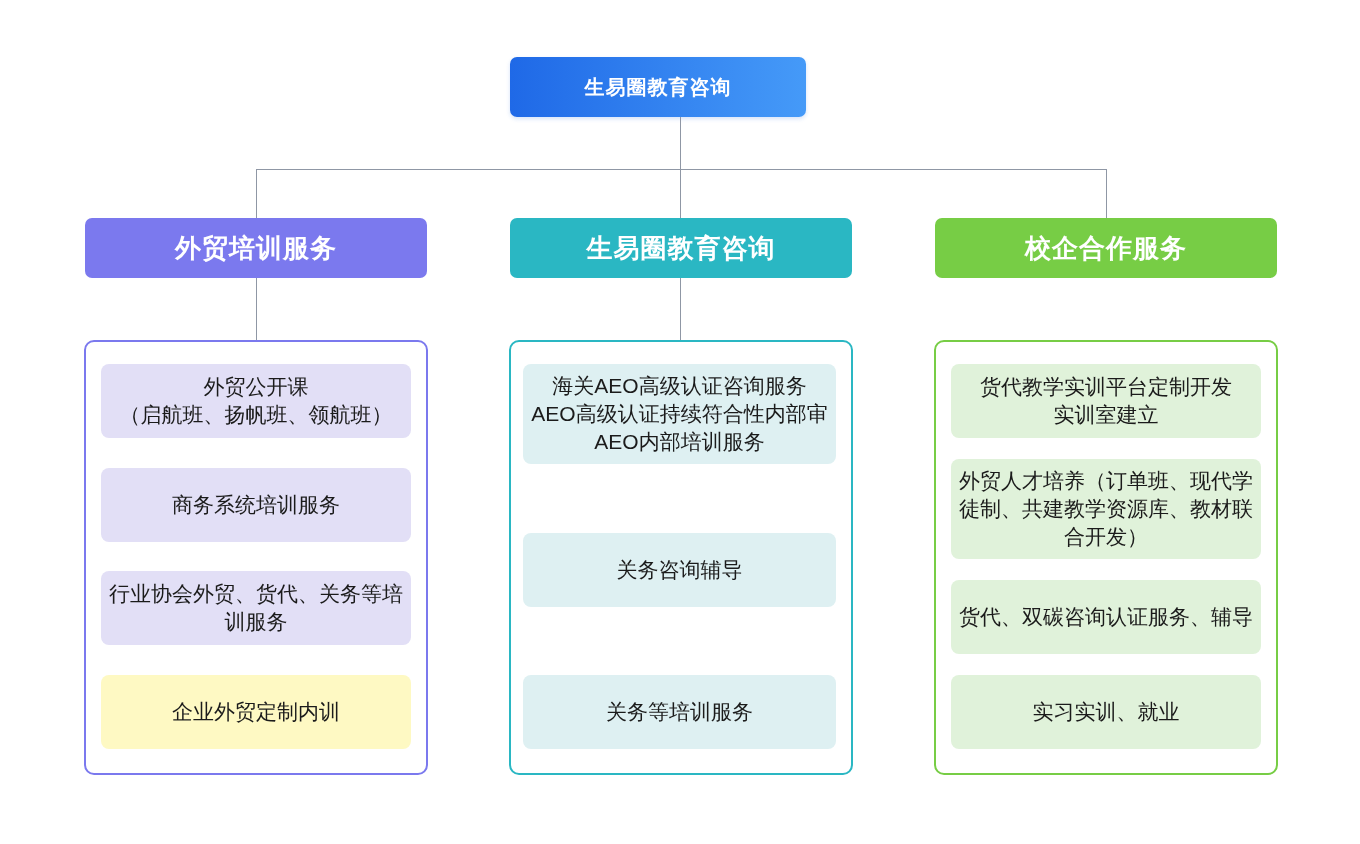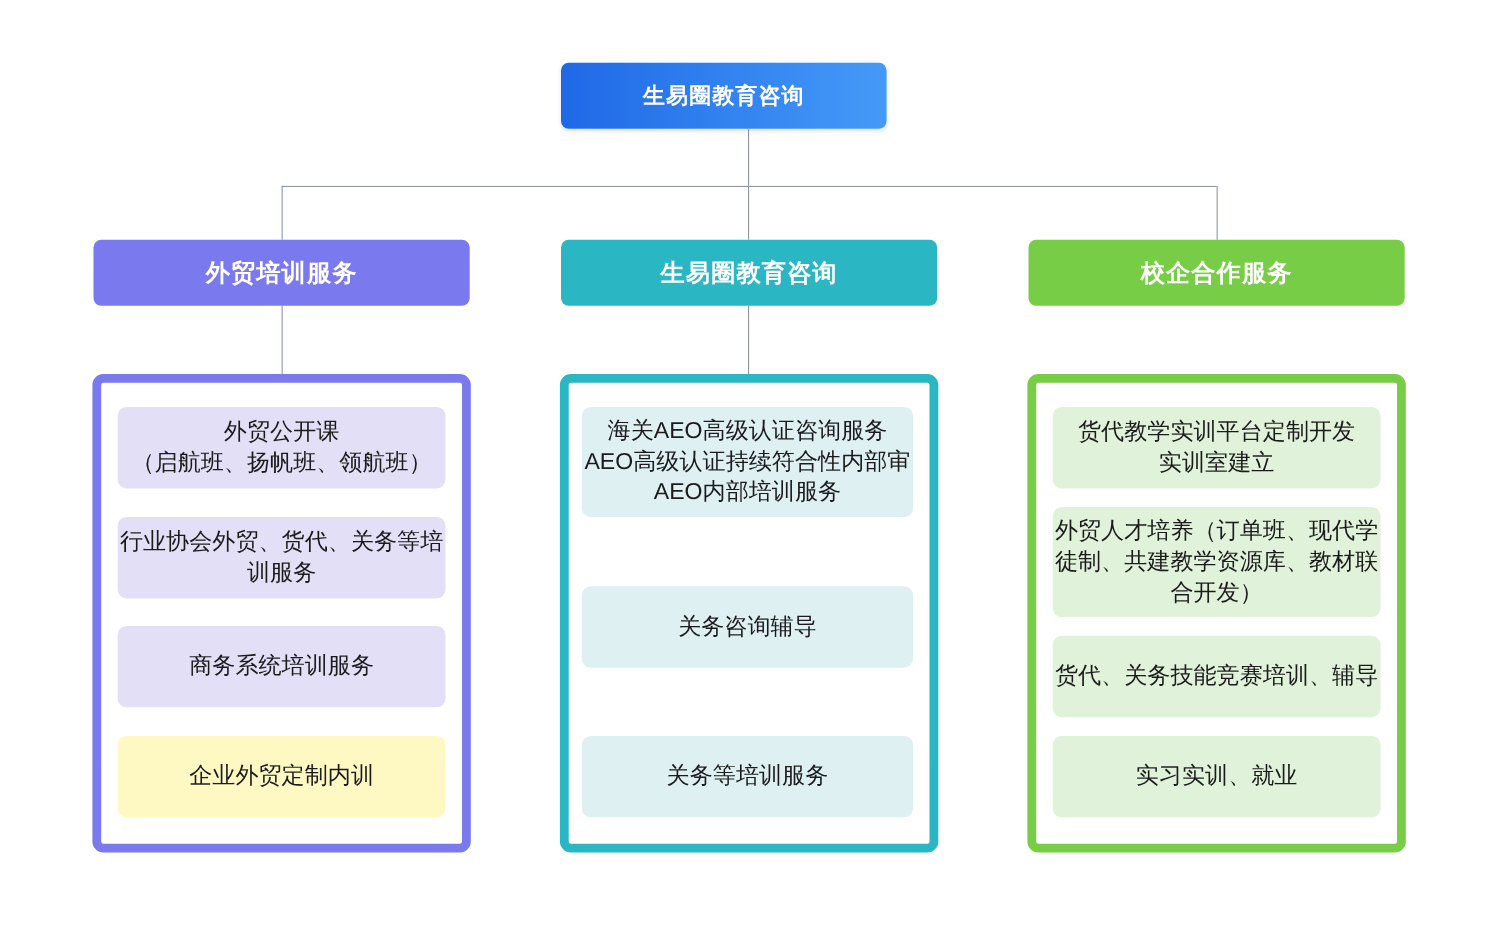--- a/index.html
+++ b/index.html
@@ -28,31 +28,31 @@
     letter-spacing: 1px;
     box-shadow: 0 2px 4px rgba(30,100,220,0.18);
   }
   .branch-header {
     position: absolute;
     top: 218px;
     width: 342px; height: 60px;
     border-radius: 7px;
     display: flex; align-items: center; justify-content: center;
     color: #ffffff;
-    font-size: 22px;
+    font-size: 26px;
     font-weight: bold;
     letter-spacing: 1px;
   }
   .branch-container {
     position: absolute;
     top: 340px;
     width: 344px; height: 435px;
     box-sizing: border-box;
     background: #ffffff;
-    border: 8px solid #f97316;
+    border: 2px solid #f97316;
     border-radius: 10px;
     display: flex;
     flex-direction: column;
     justify-content: space-between;
     padding: 22px 15px 24px 15px;
   }
   .service-item {
     border-radius: 8px;
     min-height: 74px;
     display: flex; align-items: center; justify-content: center;
@@ -95,22 +95,22 @@
   <div class="connector conn-v" style="left: 1106px; top: 169px; height: 49px; background: rgb(143, 151, 165);"></div>
   <div class="connector conn-v" style="left: 256px; top: 278px; height: 62px; background: rgb(143, 151, 165);"></div>
   <div class="connector conn-v" style="left: 680px; top: 278px; height: 62px; background: rgb(143, 151, 165);"></div>
 
   <div class="branch-header header-0" style="background: rgb(123, 121, 238);">
     <span>外贸培训服务</span>
   </div>
   <div class="branch-container container-0" style="border-color: rgb(123, 121, 238);">
     <div class="service-item" style="background: rgb(226, 223, 246);">外贸公开课
 （启航班、扬帆班、领航班）</div>
+    <div class="service-item" style="background: rgb(226, 223, 246);">商务系统培训服务</div>
     <div class="service-item" style="background: rgb(226, 223, 246);">行业协会外贸、货代、关务等培训服务</div>
-    <div class="service-item" style="background: rgb(226, 223, 246);">商务系统培训服务</div>
     <div class="service-item" style="background: #fef9c3;">企业外贸定制内训</div>
   </div>
 
   <div class="branch-header header-1" style="background: rgb(42, 183, 195);">
     <span>生易圈教育咨询</span>
   </div>
   <div class="branch-container container-1" style="border-color: rgb(42, 183, 195); padding-left: 12px;">
     <div class="service-item" style="background: rgb(222, 240, 242);">海关AEO高级认证咨询服务
 AEO高级认证持续符合性内部审
 AEO内部培训服务</div>
@@ -118,17 +118,17 @@
     <div class="service-item" style="background: rgb(222, 240, 242);">关务等培训服务</div>
   </div>
 
   <div class="branch-header header-2" style="background: rgb(119, 205, 69);">
     <span>校企合作服务</span>
   </div>
   <div class="branch-container container-2" style="border-color: rgb(119, 205, 69);">
     <div class="service-item" style="background: rgb(224, 242, 218);">货代教学实训平台定制开发
 实训室建立</div>
     <div class="service-item" style="background: rgb(224, 242, 218);">外贸人才培养（订单班、现代学徒制、共建教学资源库、教材联合开发）</div>
-    <div class="service-item" style="background: rgb(224, 242, 218);">货代、关务技能竞赛培训、辅导</div>
+    <div class="service-item" style="background: rgb(224, 242, 218);">货代、双碳咨询认证服务、辅导</div>
     <div class="service-item" style="background: rgb(224, 242, 218);">实习实训、就业</div>
   </div>
 
 </div>
 
 </body></html>

